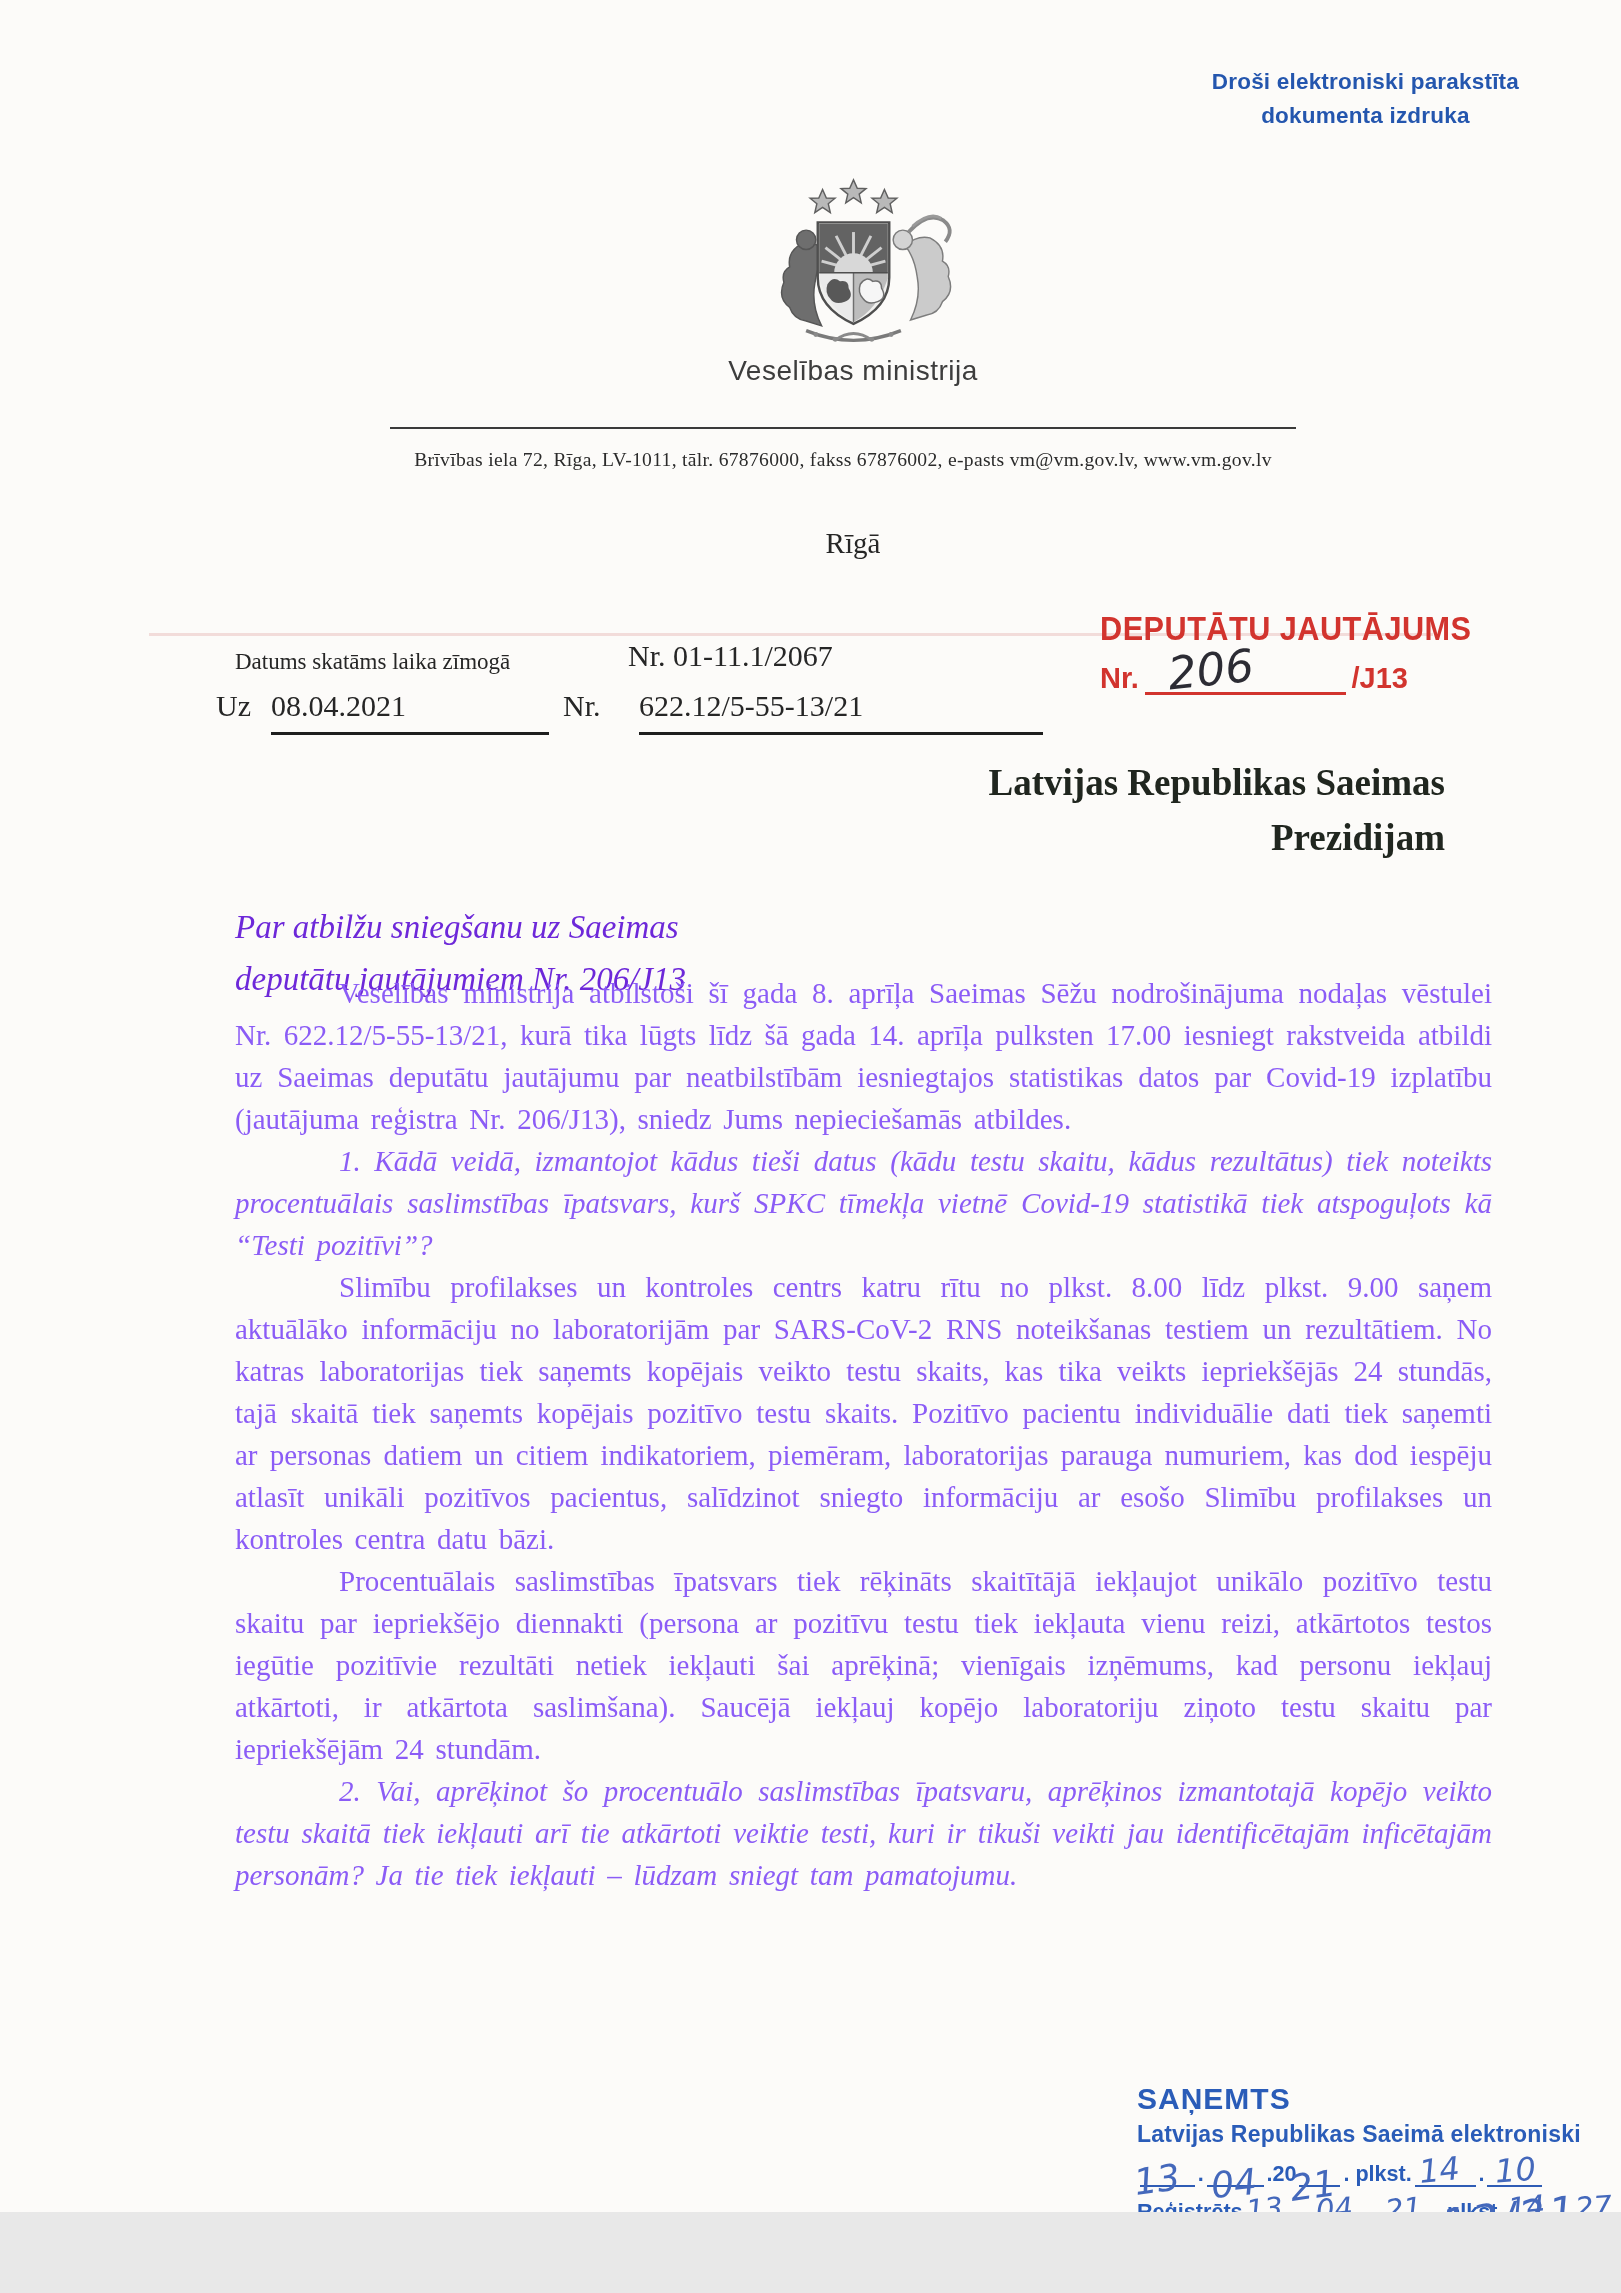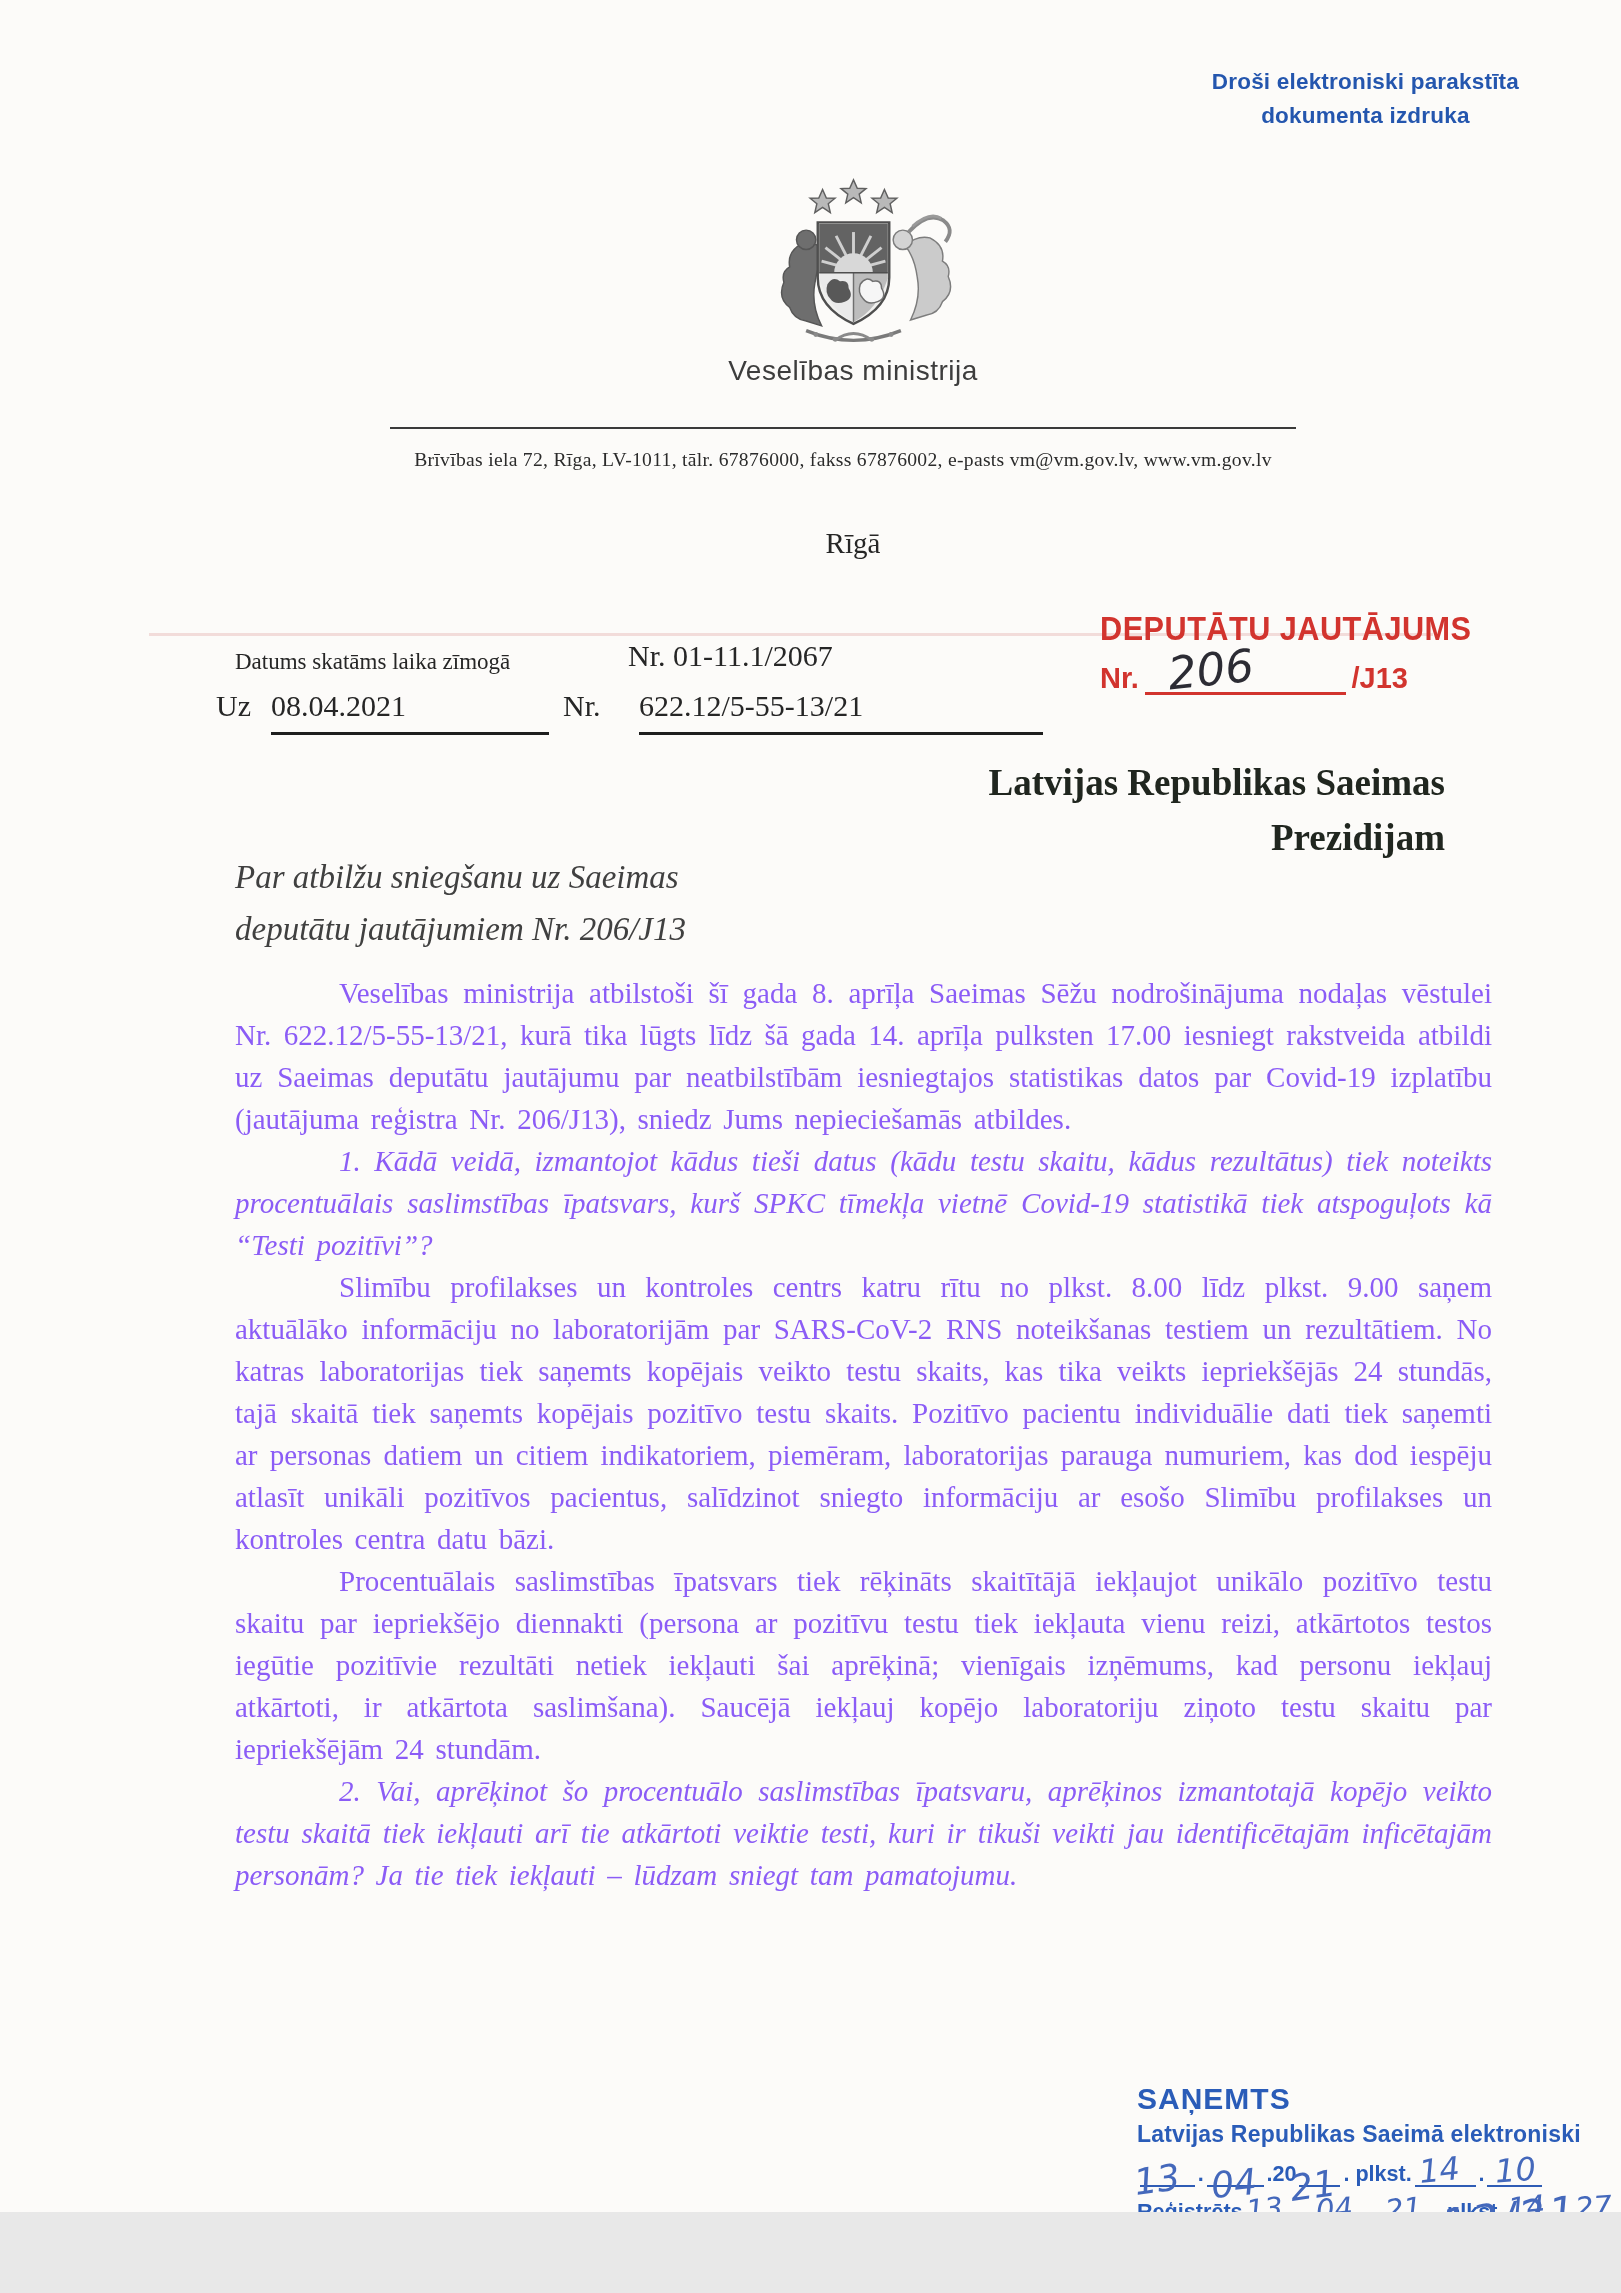--- a/index.html
+++ b/index.html
@@ -31,21 +31,21 @@
   .artifact{left:149px;top:633px;width:1284px;height:2.9px;background:rgba(214,140,140,0.28);}
   
   .dstamp{left:1100px;top:610px;width:333px;color:#d2342e;font-family:"Liberation Sans", sans-serif;}
   .dstamp-title{font-size:33px;font-weight:bold;white-space:nowrap;transform:scaleX(.93);transform-origin:left;letter-spacing:0.5px;}
   .dstamp-row{margin-top:13.7px;font-size:29px;font-weight:bold;display:flex;align-items:flex-end;}
   .dstamp-line{display:inline-block;width:201px;height:27.4px;border-bottom:3.4px solid #d2342e;position:relative;margin:0 5.9px;}
   .hw206{position:absolute;left:23.5px;top:-21.6px;font-size:45px;color:#2c2c34;font-weight:normal;
          font-family:"DejaVu Sans", sans-serif;font-style:italic;transform:rotate(-6deg);}
   
   .addressee{right:176px;top:755px;text-align:right;font-weight:bold;font-size:37px;line-height:55px;color:#20261f;}
-  .subject{left:235px;top:851px;font-style:italic;font-size:33px;line-height:52px;color:#404040;}
+  .subject{left:235px;top:901px;font-style:italic;font-size:33px;line-height:52px;color:#6d28d9;}
   
   .body-block{left:235px;top:972px;width:1257px;font-size:29px;line-height:42px;
               text-align:justify;word-spacing:4.4px;color:#8b5cf6;}
   .para{margin:0;text-indent:104px;}
   .qitalic{font-style:italic;}
   .footnote{left:385px;top:2156px;font-size:27px;color:#242424;white-space:nowrap;}
   
   .rstamp{left:1137px;top:2082px;width:490px;color:#2a5cb8;font-family:"Liberation Sans", sans-serif;}
   .rs-title{font-size:30px;font-weight:bold;letter-spacing:1px;}
   .rs-sub{font-size:23px;font-weight:bold;margin-top:4.9px;white-space:nowrap;letter-spacing:0.2px;}

